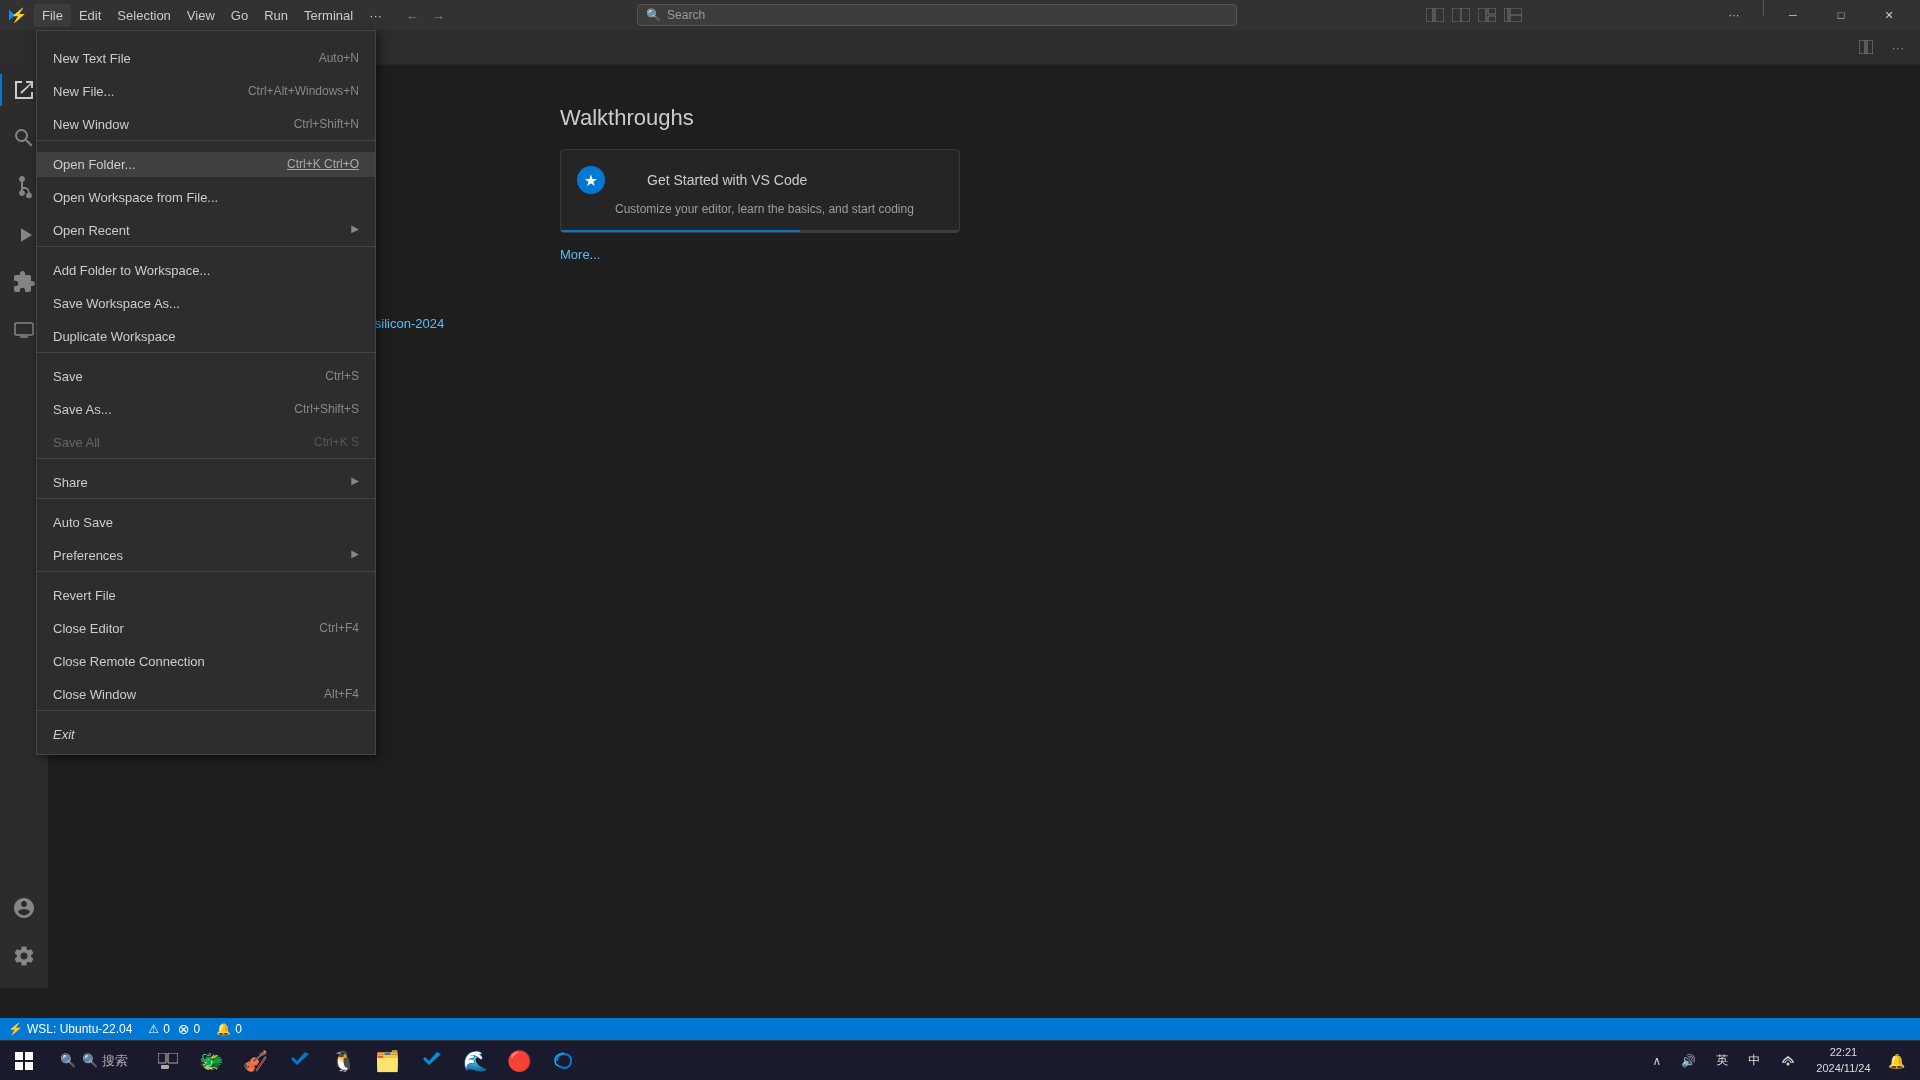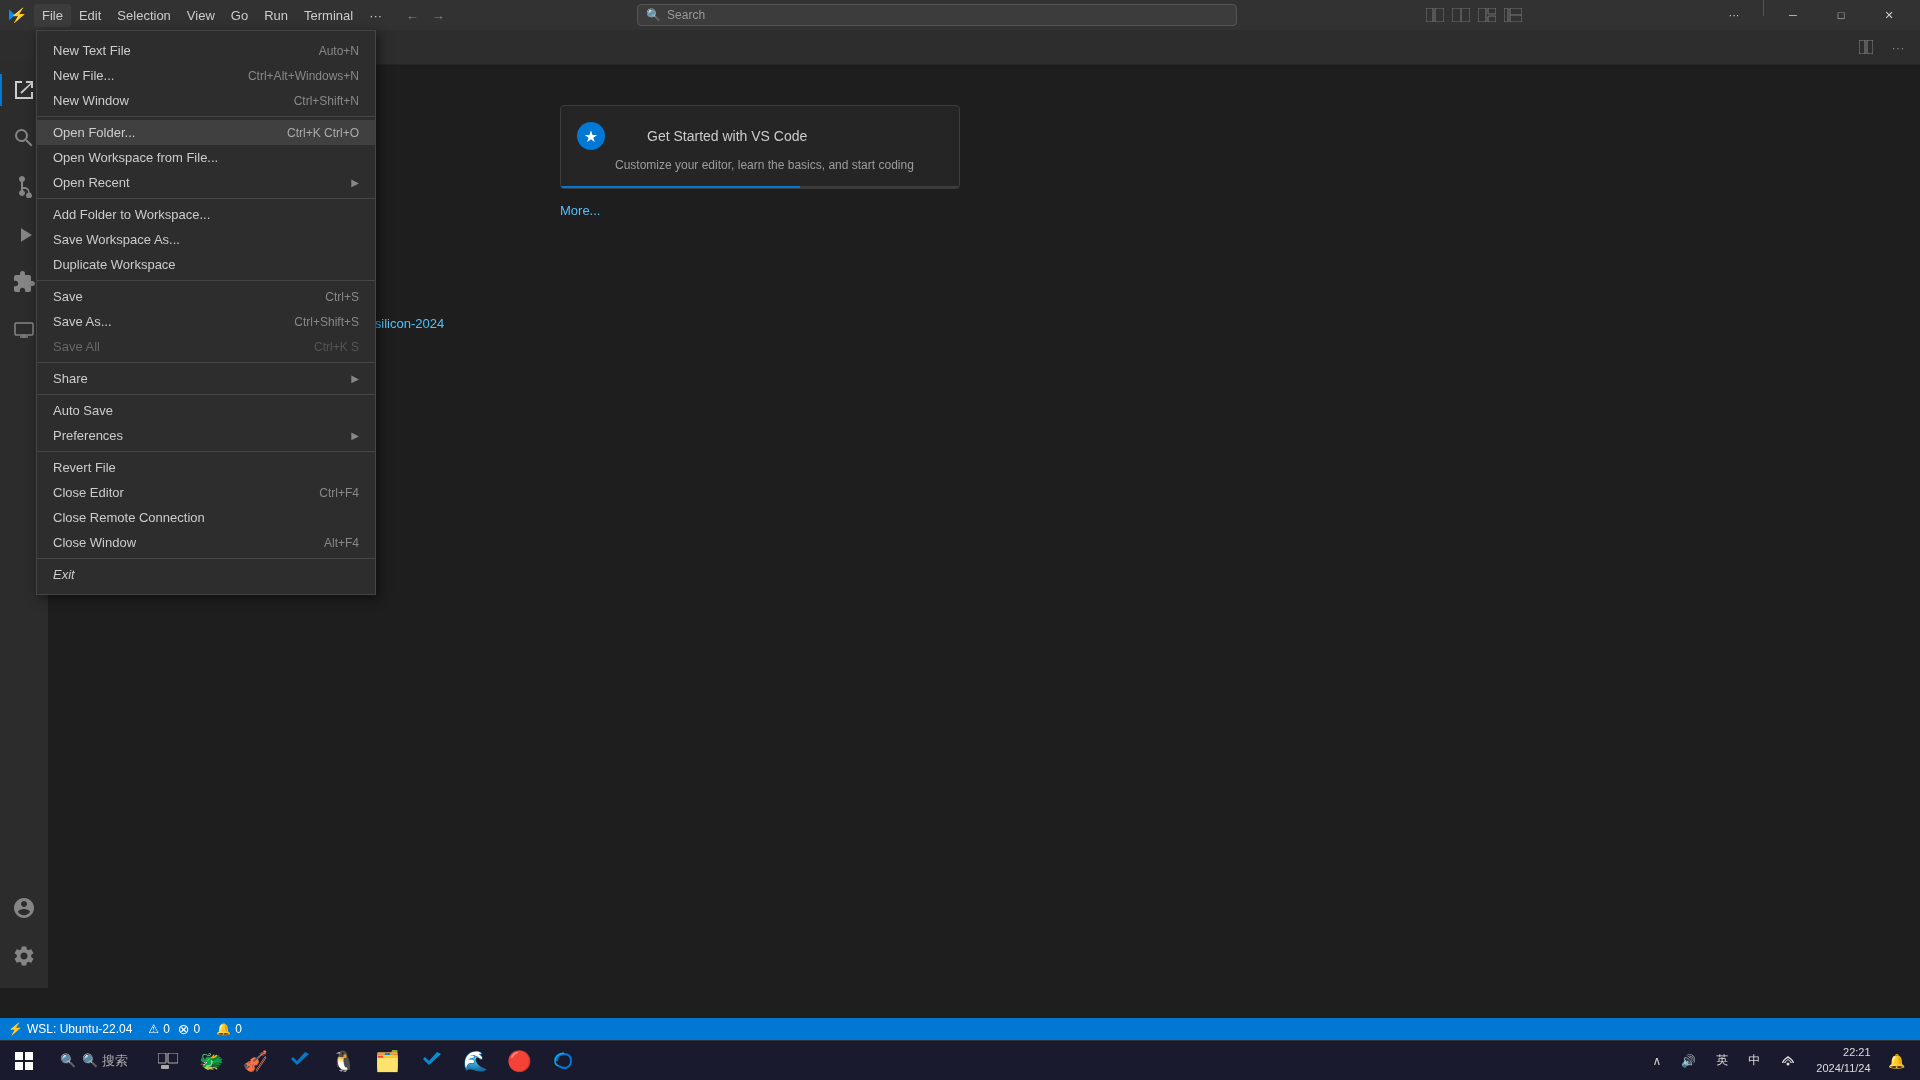--- a/index.html
+++ b/index.html
@@ -167,27 +167,28 @@
       z-index: 1000;
       padding: 4px 0;
     }
     .menu-group {
       border-bottom: 1px solid #454545;
       padding: 3px 0;
     }
     .menu-group:last-child { border-bottom: none; font-style: italic; }
     .dropdown-item {
       display: flex;
-      align-items: center;
+      align-items: flex-start;
       justify-content: space-between;
       padding: 5px 16px;
       cursor: pointer;
       color: #cccccc;
       font-size: 13px;
       white-space: nowrap;
+      margin-top: 8px;
     }
     .dropdown-item.highlighted {
       background: #404040;
     }
     .dropdown-item.disabled {
       color: #666;
       cursor: default;
     }
     .shortcut {
       color: #888;
@@ -262,21 +263,21 @@
     .sys-tray {
       display: flex;
       align-items: center;
       gap: 6px;
       padding: 0 8px;
       cursor: pointer;
     }
     .datetime {
       display: flex;
       flex-direction: column;
-      align-items: flex-end;
+      align-items: center;
       font-size: 11px;
       color: #ddd;
       padding: 0 8px;
       cursor: pointer;
       line-height: 1.4;
     }
     .notif-icon {
       padding: 0 6px;
       cursor: pointer;
       color: #ddd;
@@ -464,20 +465,21 @@
             </div>
           </div>
 
           <div style="display:flex;align-items:center;gap:8px;margin-top:40px;">
             <input type="checkbox" checked="" id="show-welcome" style="cursor: pointer; accent-color: rgb(0, 120, 212);">
             <label for="show-welcome" style="color:#cccccc;font-size:13px;cursor:pointer;">Show welcome page on startup</label>
           </div>
         </div>
 
         <div style="min-width:400px;">
+          <div style="font-size:22px;color:#ccc;margin-bottom:18px;">Walkthroughs</div>
 
           <div style="border:1px solid #3c3c3c;border-radius:4px;padding:16px;cursor:pointer;position:relative;background:#252526;">
             <div style="display:flex;align-items:center;gap:10px;margin-bottom:8px;">
               <div style="width:28px;height:28px;background:#0078d4;border-radius:50%;display:flex;align-items:center;justify-content:center;">
                 <span style="color:white;font-size:16px;">★</span>
               </div>
               <div style="font-size:14px;color:#cccccc;font-weight:500;margin-left:32px;">Get Started with VS Code</div>
             </div>
             <div style="font-size:12px;color:#9d9d9d;padding-left:38px;">Customize your editor, learn the basics, and start coding</div>
             <div style="position:absolute;bottom:0;left:0;right:0;height:2px;background:#3c3c3c;border-radius:0 0 4px 4px;">
@@ -524,21 +526,21 @@
       </div>
       <div class="dropdown-item">
         <span>New Window</span>
         <span class="shortcut">Ctrl+Shift+N</span>
       </div>
     </div>
 
     <div class="menu-group">
       <div class="dropdown-item highlighted">
         <span>Open Folder...</span>
-        <span class="shortcut" style="color:#aaa;">Ctrl+K Ctrl+O</span>
+        <span class="shortcut" style="color:#aaa;text-decoration:underline;">Ctrl+K Ctrl+O</span>
       </div>
       <div class="dropdown-item">
         <span>Open Workspace from File...</span>
       </div>
       <div class="dropdown-item has-submenu">
         <span>Open Recent</span>
         <span></span>
       </div>
     </div>
 

